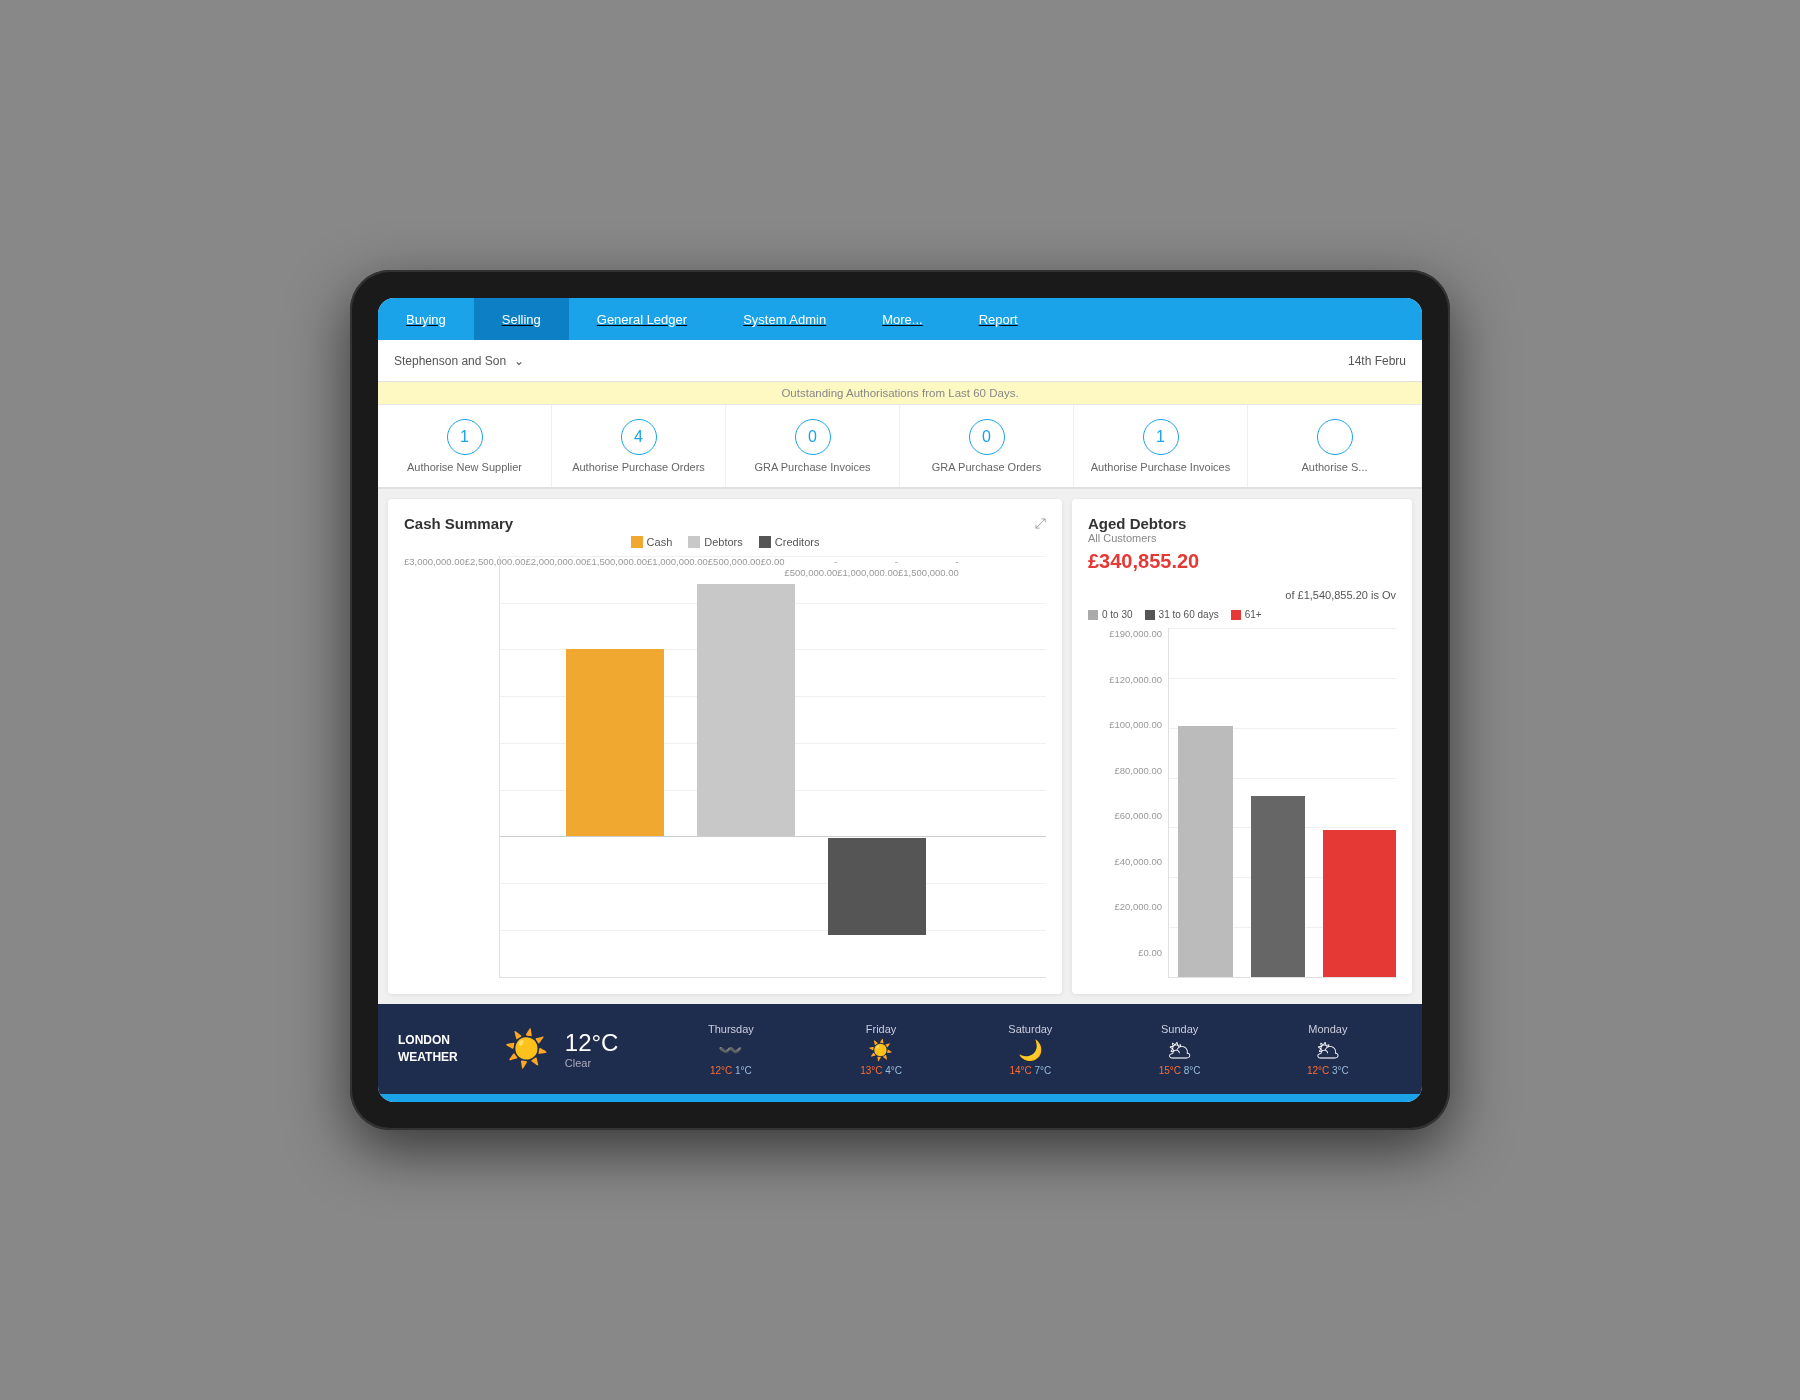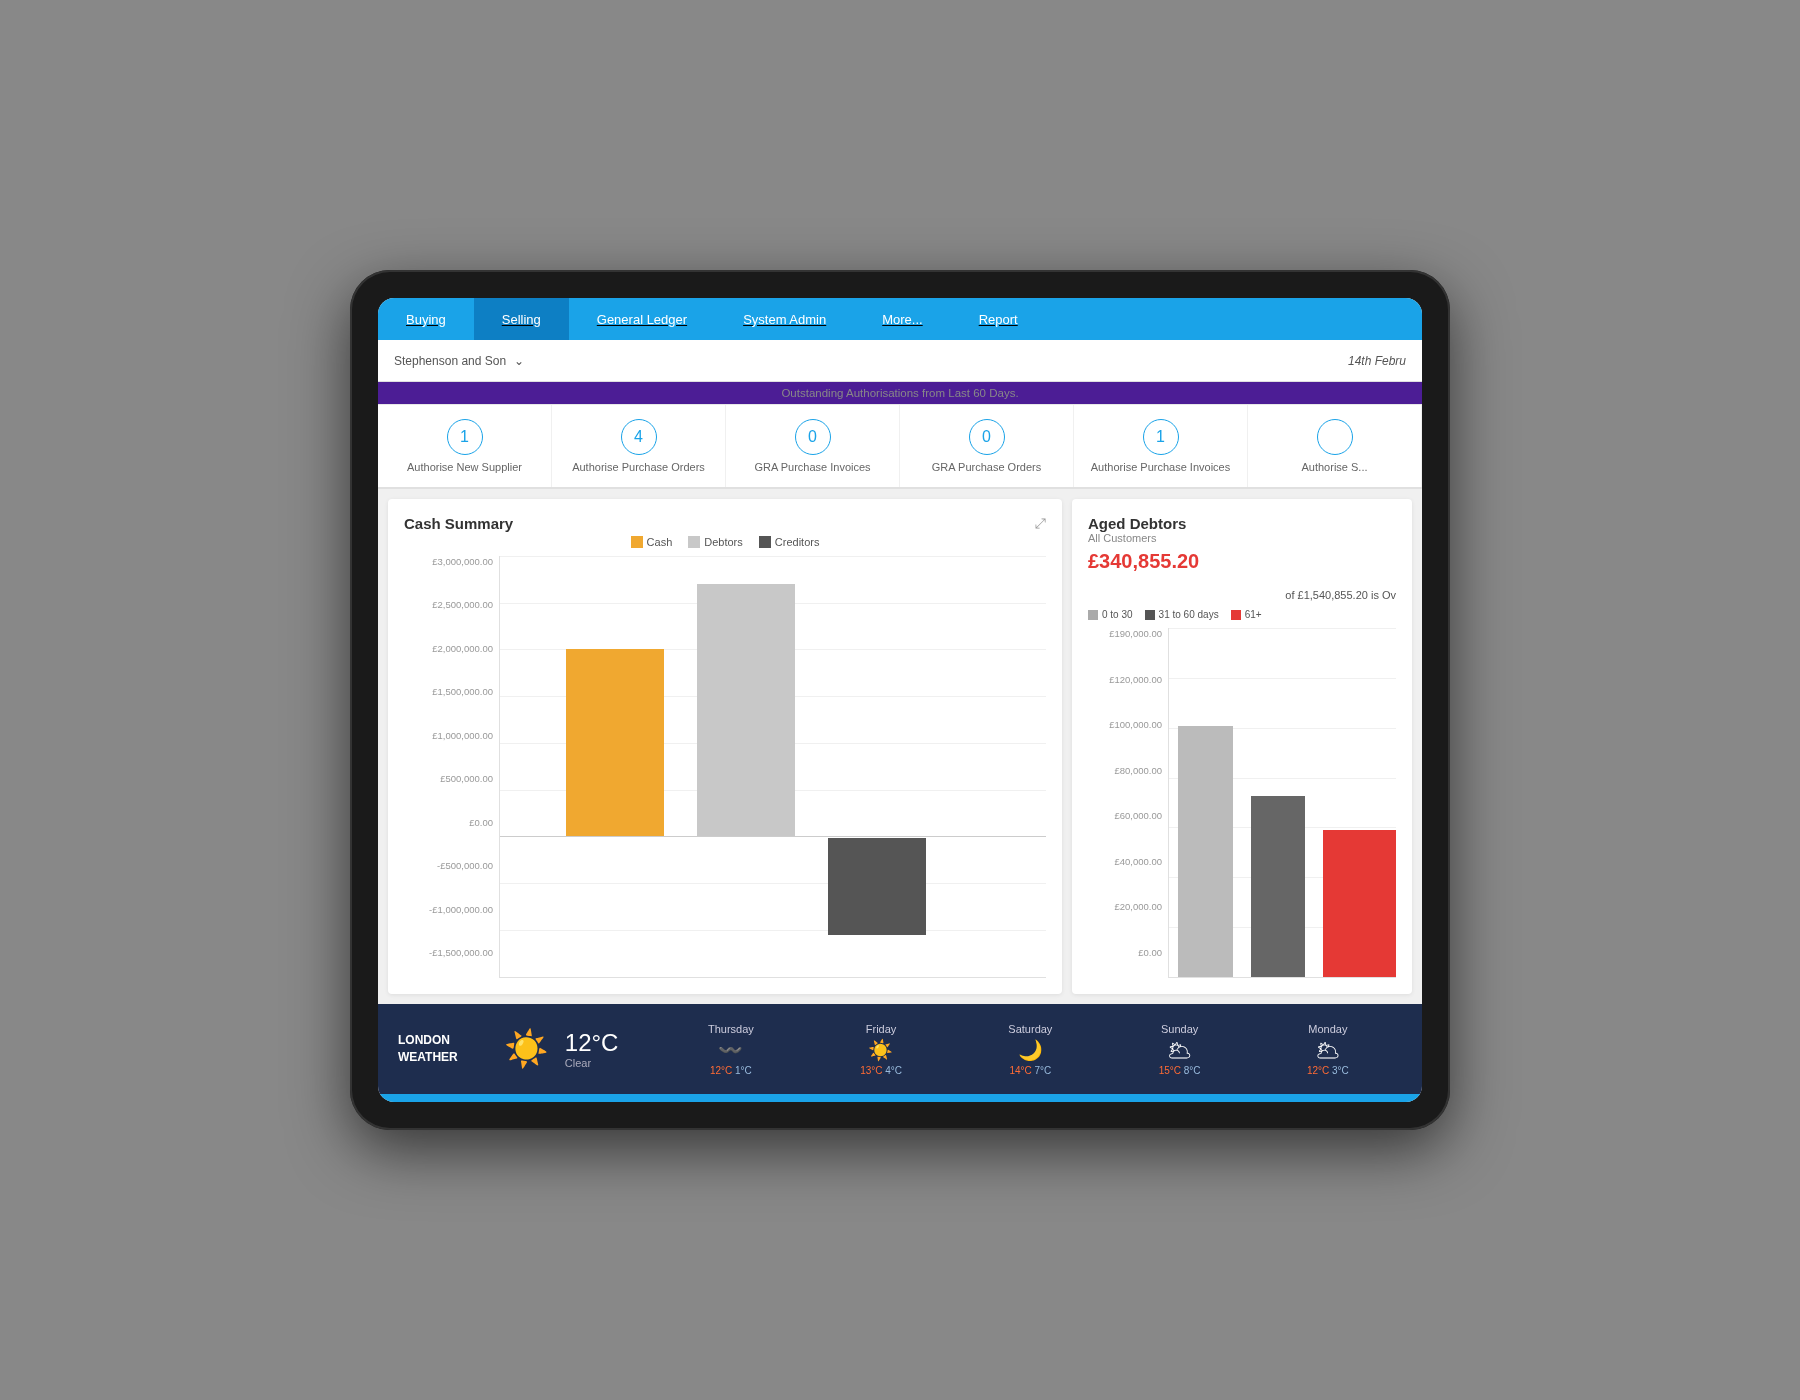--- a/index.html
+++ b/index.html
@@ -65,25 +65,25 @@
     }
     .company-select {
       display: flex;
       align-items: center;
       gap: 8px;
       font-size: 13px;
       color: #333;
       cursor: pointer;
     }
     .company-select span { color: #555; font-size: 12px; }
-    .date-label { font-size: 12px; color: #555; font-style: italic; }
+    .date-label { font-size: 12px; color: #555; }
 
     
     .auth-banner {
-      background: #4c1d95;
+      background: #fef9c3;
       border-bottom: 1px solid #e8e8e8;
       text-align: center;
       font-size: 11.5px;
       color: #888;
       padding: 5px;
       flex-shrink: 0;
     }
 
     
     .auth-cards-row {
@@ -165,21 +165,20 @@
     .legend-item { display: flex; align-items: center; gap: 4px; }
     .legend-dot { width: 12px; height: 12px; display: inline-block; }
 
     .bar-chart-area {
       flex: 1;
       display: flex;
       position: relative;
     }
     .y-axis {
       display: flex;
-      flex-direction: column;
       justify-content: space-between;
       padding: 0 6px 20px 0;
       width: 95px;
       flex-shrink: 0;
     }
     .y-label {
       font-size: 9.5px;
       color: #999;
       text-align: right;
     }

